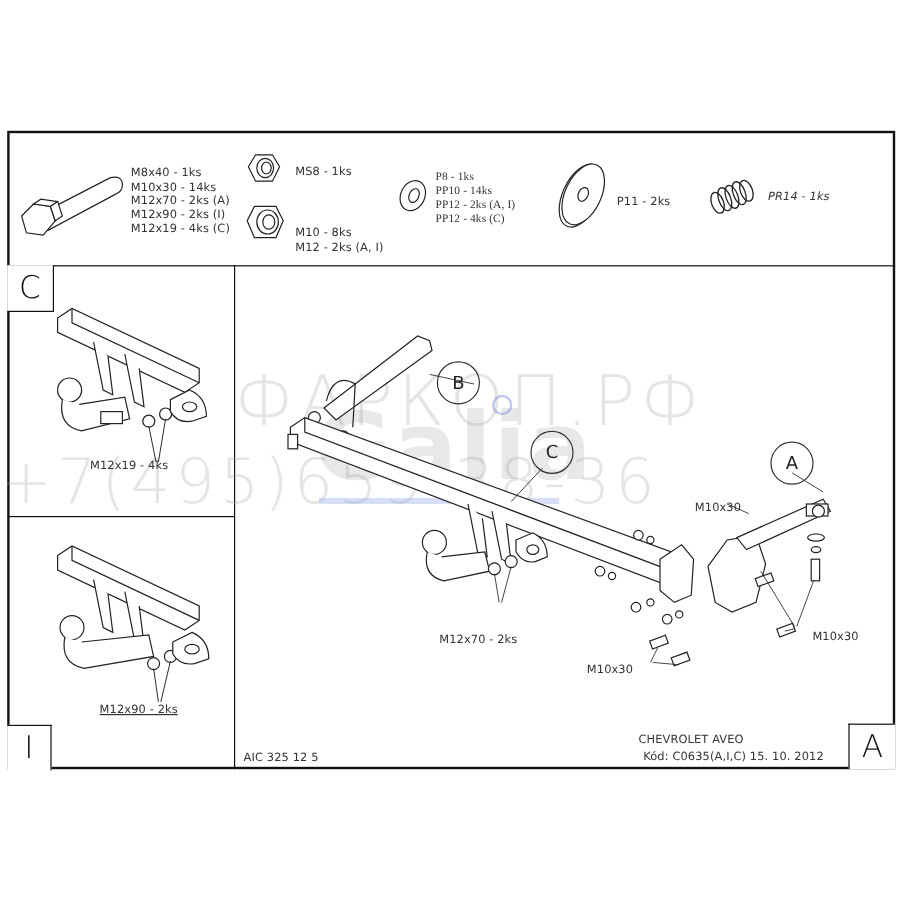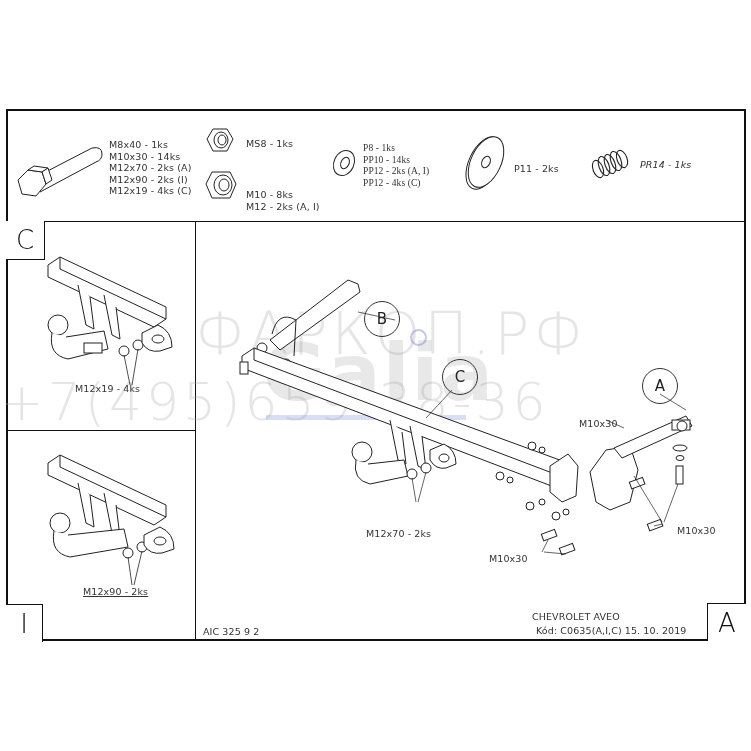--- a/index.html
+++ b/index.html
@@ -212,16 +212,16 @@
 
 <div class="callout" style="left:364px;top:301px;">B</div>
 <div class="callout" style="left:442px;top:359px;">C</div>
 <div class="callout" style="left:642px;top:368px;">A</div>
 
 <div class="lbl" style="left:366px;top:501px;margin-top:27px;">M12x70 - 2ks</div>
 <div class="lbl" style="left:579px;top:418px;">M10x30</div>
 <div class="lbl" style="left:677px;top:525px;">M10x30</div>
 <div class="lbl" style="left:489px;top:553px;">M10x30</div>
 
-<div class="lbl" style="left:203px;top:626px;">AIC 325 9 2</div>
+<div class="lbl" style="left:203px;top:626px;">AIC 325 12 5</div>
 <div class="lbl" style="left:532px;top:611px;">CHEVROLET AVEO</div>
-<div class="lbl" style="left:536px;top:625px;">Kód: C0635(A,I,C)  15. 10. 2019</div>
+<div class="lbl" style="left:536px;top:625px;">Kód: C0635(A,I,C)  15. 10. 2012</div>
 <div class="corner" style="left:707px;top:603px;width:38px;height:37px;border-bottom:none;border-right:none;">A</div>
 
 </body></html>

